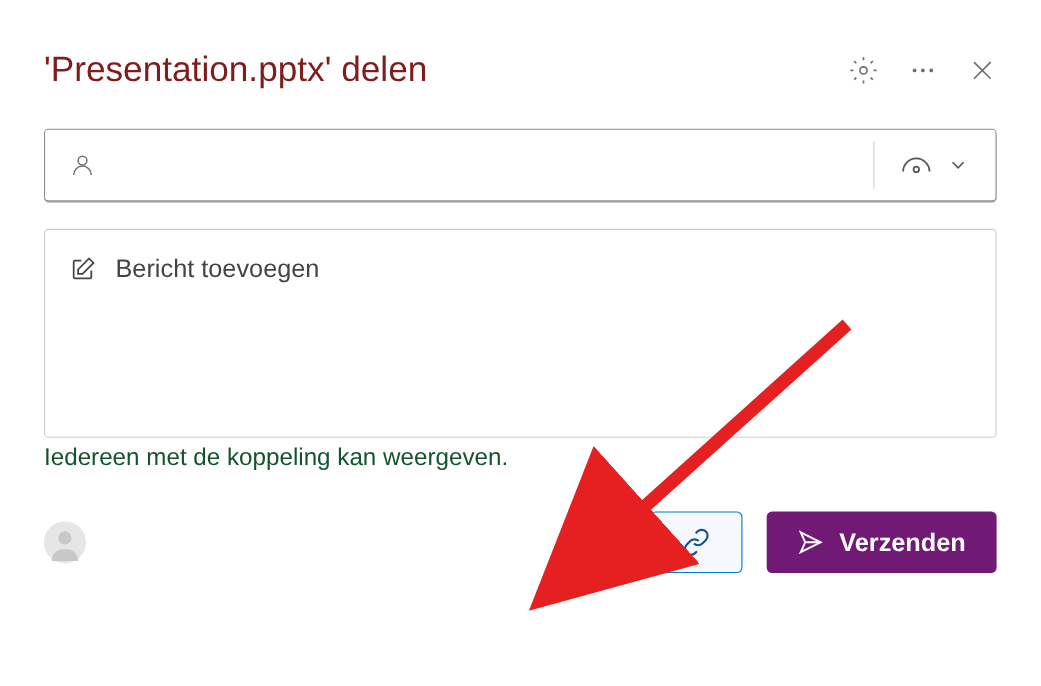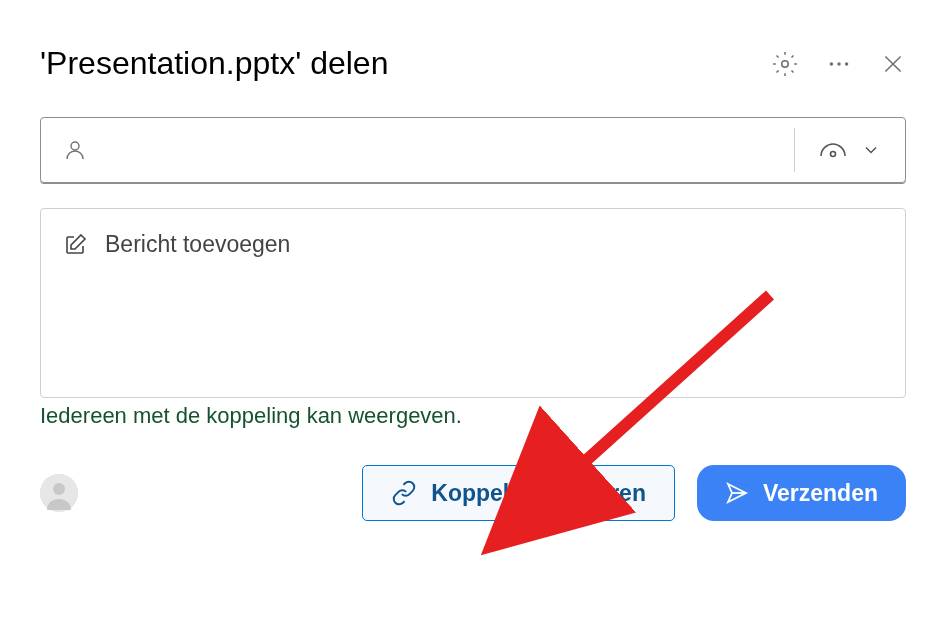--- a/index.html
+++ b/index.html
@@ -1,36 +1,36 @@
 <!DOCTYPE html>
 <html><head>
   <meta charset="utf-8">
   <style>
     * { box-sizing: border-box; margin: 0; padding: 0; font-family: 'Segoe UI', -apple-system, BlinkMacSystemFont, sans-serif; }
     body { width: 946px; height: 624px; background: #fff; padding: 45px 40px; position: relative; }
     .header { display: flex; align-items: center; justify-content: space-between; margin-bottom: 35px; }
-    .title { font-size: 32px; font-weight: 400; color: #000000; }
+    .title { font-size: 32px; font-weight: 400; color: #7f1d1d; }
     .header-actions { display: flex; align-items: center; gap: 28px; }
     .icon-btn { cursor: pointer; display: flex; align-items: center; justify-content: center; color: #6e6e6e; }
     .recipient-field { display: flex; align-items: center; border: 1px solid #8e8e8e; border-radius: 4px; height: 66px; margin-bottom: 25px; box-shadow: 0 1px 0 #8e8e8e; }
     .recipient-left { display: flex; align-items: center; flex: 1; padding: 0 22px; gap: 18px; }
     .recipient-input { flex: 1; border: none; outline: none; font-size: 23px; color: #333; background: transparent; }
     .recipient-input::placeholder { color: #717171; }
     .recipient-right { display: flex; align-items: center; gap: 14px; padding: 0 24px; border-left: 1px solid #cfcfcf; height: 44px; }
     .message-box { border: 1px solid #cfcfcf; border-radius: 4px; padding: 22px; height: 190px; margin-bottom: 5px; }
     .message-row { display: flex; align-items: center; gap: 18px; }
     .message-input { flex: 1; border: none; outline: none; font-size: 23px; background: transparent; resize: none; }
     .message-input::placeholder { color: #444; }
     .info-text { font-size: 22px; color: #14532d; margin-bottom: 36px; }
     .footer { display: flex; align-items: center; }
     .avatar { width: 38px; height: 38px; border-radius: 50%; background: #e6e6e6; display: flex; align-items: center; justify-content: center; }
     .footer-actions { margin-left: auto; display: flex; gap: 22px; }
     .btn { display: flex; align-items: center; gap: 14px; padding: 0 28px; height: 56px; border-radius: 5px; font-size: 23px; font-weight: 600; cursor: pointer; border: none; }
     .btn-copy { background: #f5f9fd; border: 1px solid #0078d4; color: #0f548c; }
-    .btn-send { background: #3b82f6; color: #fff; border-radius: 17px; }
+    .btn-send { background: #701a75; color: #fff; }
     .arrow-annotation { position: absolute; pointer-events: none; }
   </style>
 </head>
 <body>
 
 <div class="header">
   <div class="title">'Presentation.pptx' delen</div>
   <div class="header-actions">
     <div class="icon-btn">
       <svg width="26" height="26" viewBox="0 0 24 24" fill="none" stroke="#6e6e6e" stroke-width="1.4">
@@ -90,21 +90,20 @@
       <circle cx="19" cy="15" r="6" fill="#c8c8c8"></circle>
       <path d="M7 36c0-7 5-11 12-11s12 4 12 11" fill="#c8c8c8"></path>
     </svg>
   </div>
   <div class="footer-actions">
     <button class="btn btn-copy">
       <svg width="26" height="26" viewBox="0 0 24 24" fill="none" stroke="#0f548c" stroke-width="1.8">
         <path d="M10 13a5 5 0 0 0 7.07 0l3-3a5 5 0 0 0-7.07-7.07l-1.5 1.5"></path>
         <path d="M14 11a5 5 0 0 0-7.07 0l-3 3a5 5 0 0 0 7.07 7.07l1.5-1.5"></path>
       </svg>
-      <span>Koppeling kopiëren</span>
     </button>
     <button class="btn btn-send">
       <svg width="24" height="24" viewBox="0 0 24 24" fill="none" stroke="#fff" stroke-width="1.8">
         <path d="M3 3l18 9-18 9 4-9-4-9z"></path>
         <path d="M7 12h14"></path>
       </svg>
       <span>Verzenden</span>
     </button>
   </div>
 </div>

